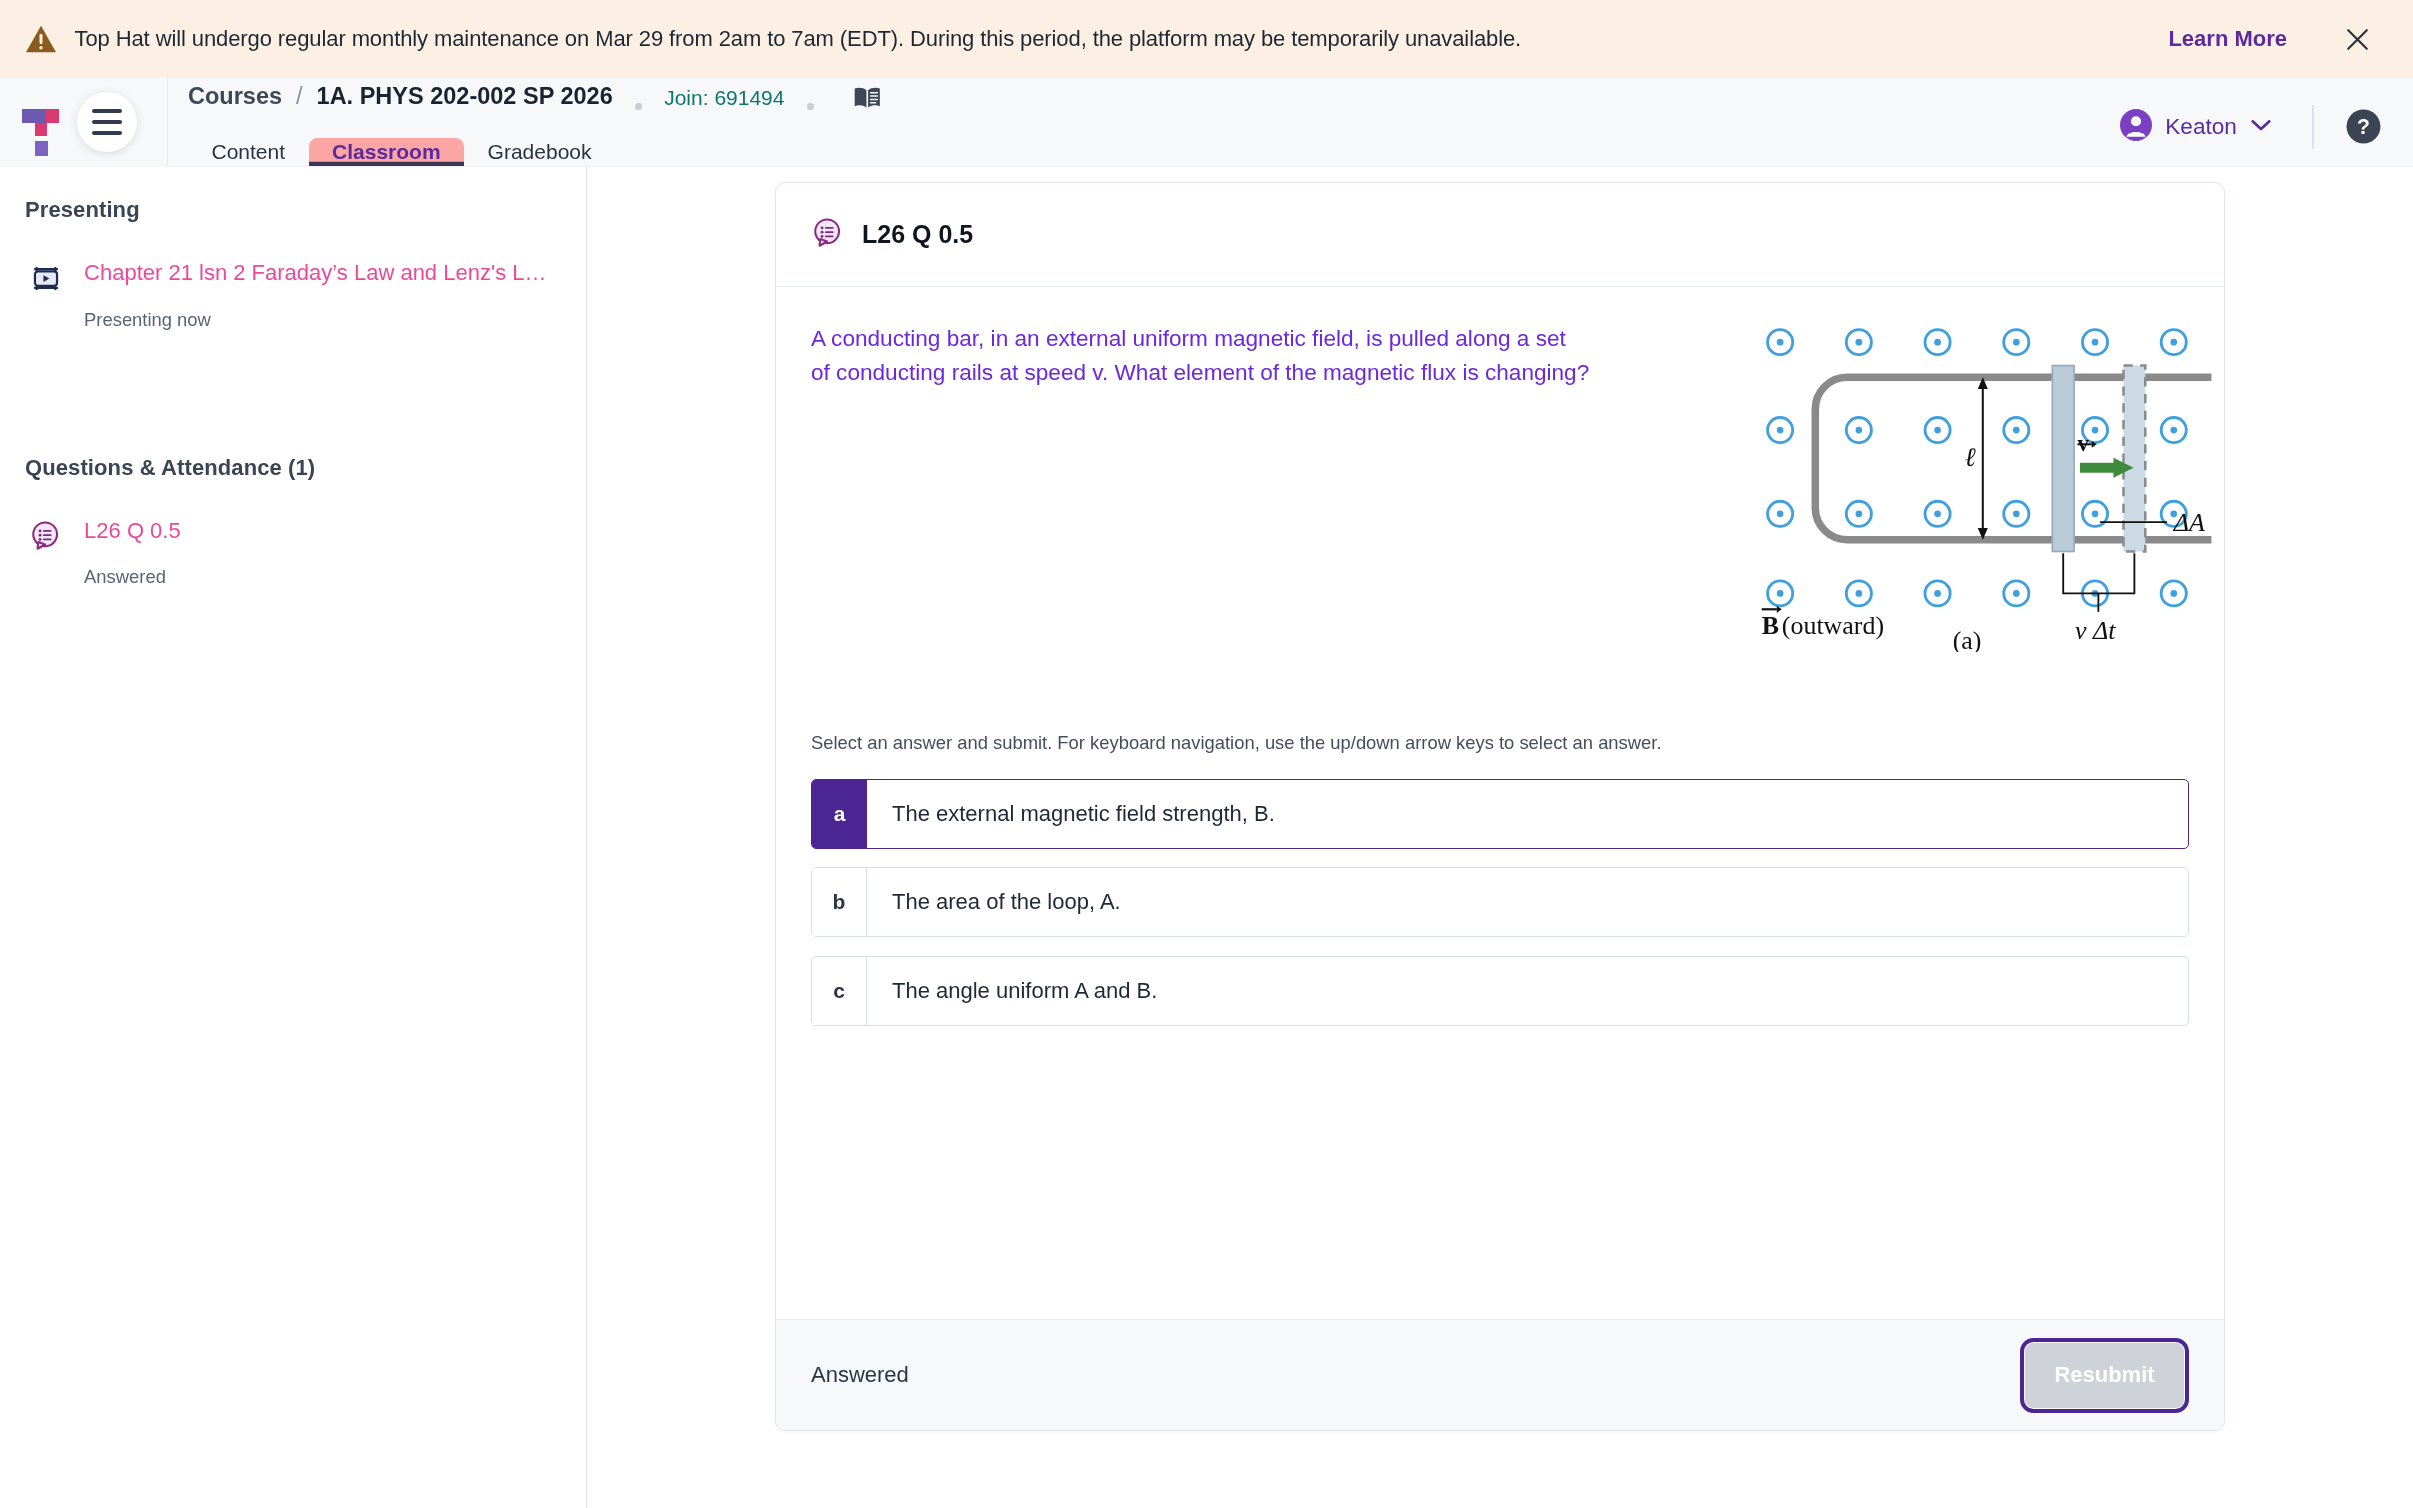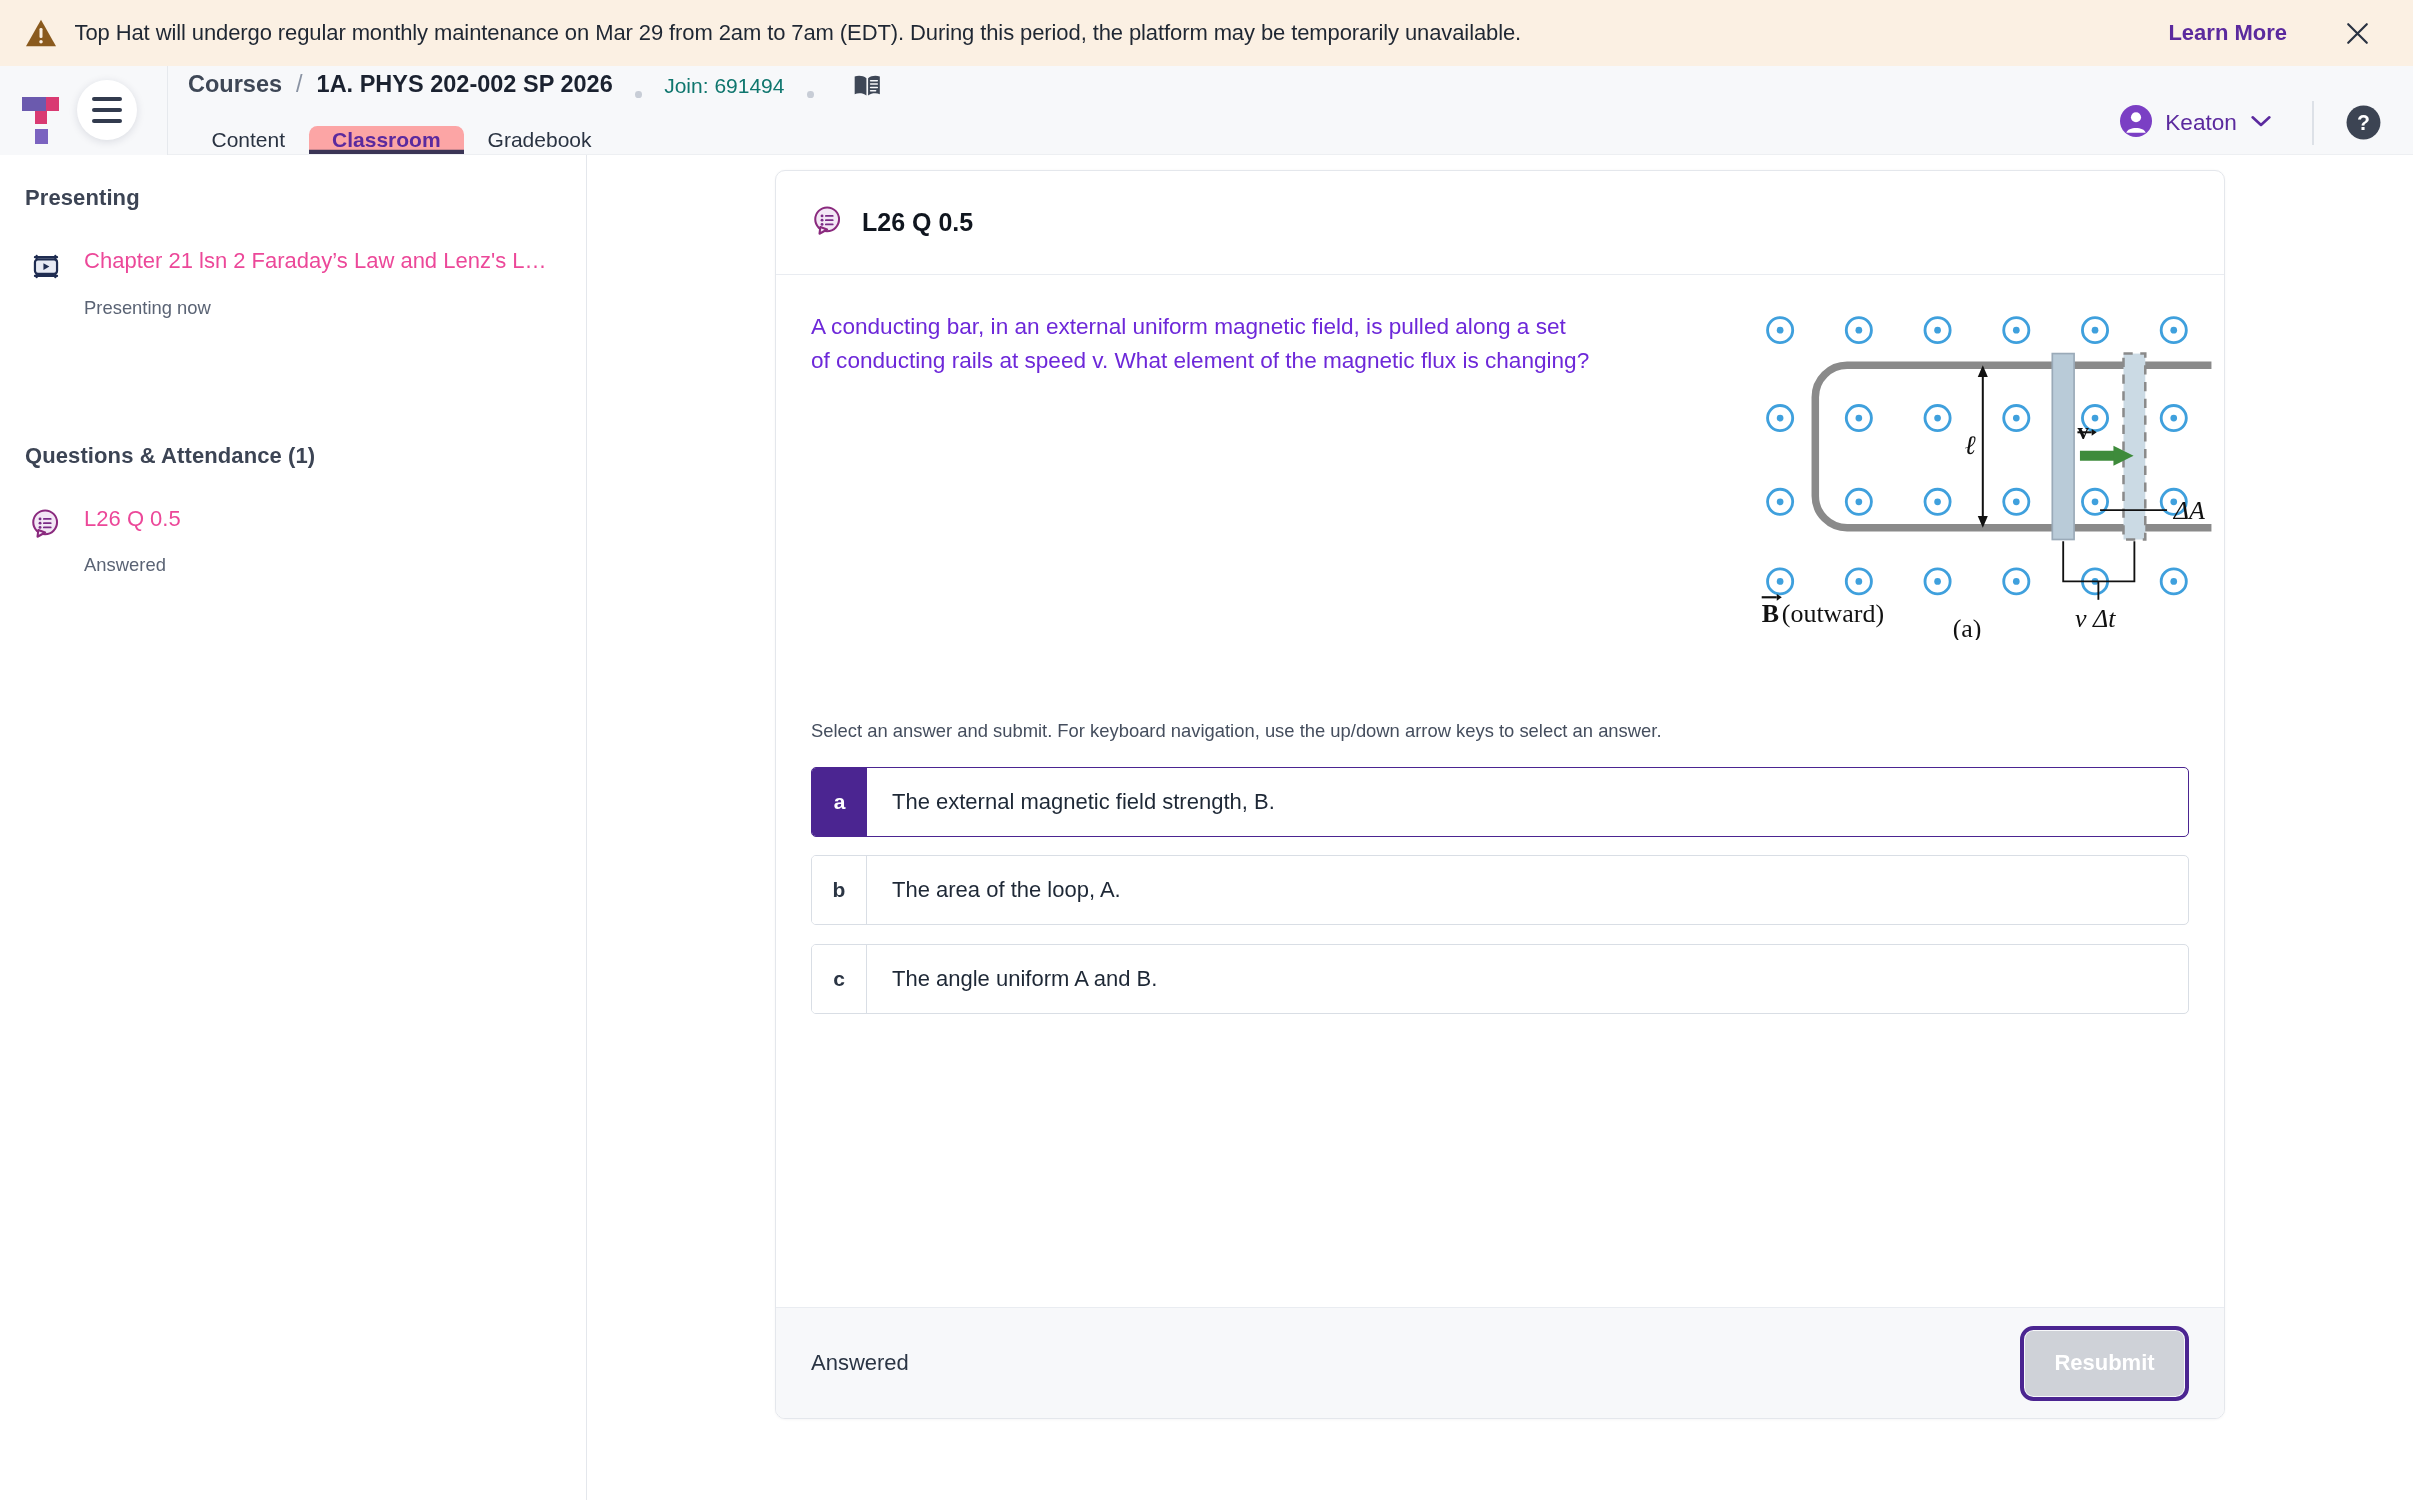--- a/index.html
+++ b/index.html
@@ -5,21 +5,21 @@
   * { box-sizing: border-box; margin: 0; padding: 0; }
   html, body {
     width: 2413px; height: 1508px;
     font-family: "Liberation Sans", sans-serif;
     background: #ffffff;
     overflow: hidden;
   }
 
   
   .banner {
-    height: 66px; width: 100%;
+    height: 78px; width: 100%;
     background: #FBF0E3;
     display: flex; align-items: center;
     padding: 0 37px 0 23.5px;
     gap: 17px;
   }
   .banner-warn { width: 34px; height: 34px; flex: 0 0 34px; display:flex; align-items:center; justify-content:center;}
   .banner-text {
     font-size: 22px; color: #1F2733; flex: 1; letter-spacing: -0.1px;
   }
   .banner-learn {
@@ -71,21 +71,21 @@
   .tabs { position:absolute; left: 20px; top: 60px; display:flex; align-items:flex-end; height: 28.5px; }
   .tab {
     font-size: 21px; color:#2A3342; padding: 0 23.5px; height: 28.5px; line-height: 28.5px;
     cursor: pointer; border-radius: 8.4px 8.4px 0 0;
   }
   .tab.active {
     background: #fca5a5; color:#5B2A9E; font-weight: 700;
     box-shadow: inset 0 -4.2px 0 0 #3B3556;
   }
 
-  .bar-right { position:absolute; right: 0; top: 12px; height: 89px; display:flex; align-items:center; padding-right: 30px; gap: 0; }
+  .bar-right { position:absolute; right: 0; top: 4px; height: 89px; display:flex; align-items:center; padding-right: 30px; gap: 0; }
   .user-chip { display:flex; align-items:center; gap: 13.4px; cursor:pointer; padding: 6.7px 10px; }
   .user-name { font-size: 22.6px; color:#5B2A9E; }
   .divider-v { width:1.7px; height:44px; background:#DDE1E7; margin: 0 30px; }
   .help-btn { cursor:pointer; display:flex; }
 
   
   .body-wrap { display:flex; width:100%; height: calc(1508px - 74px - 89px); background:#fff; }
 
   .sidebar {
     width: 587px; flex: 0 0 587px; background:#fff;

